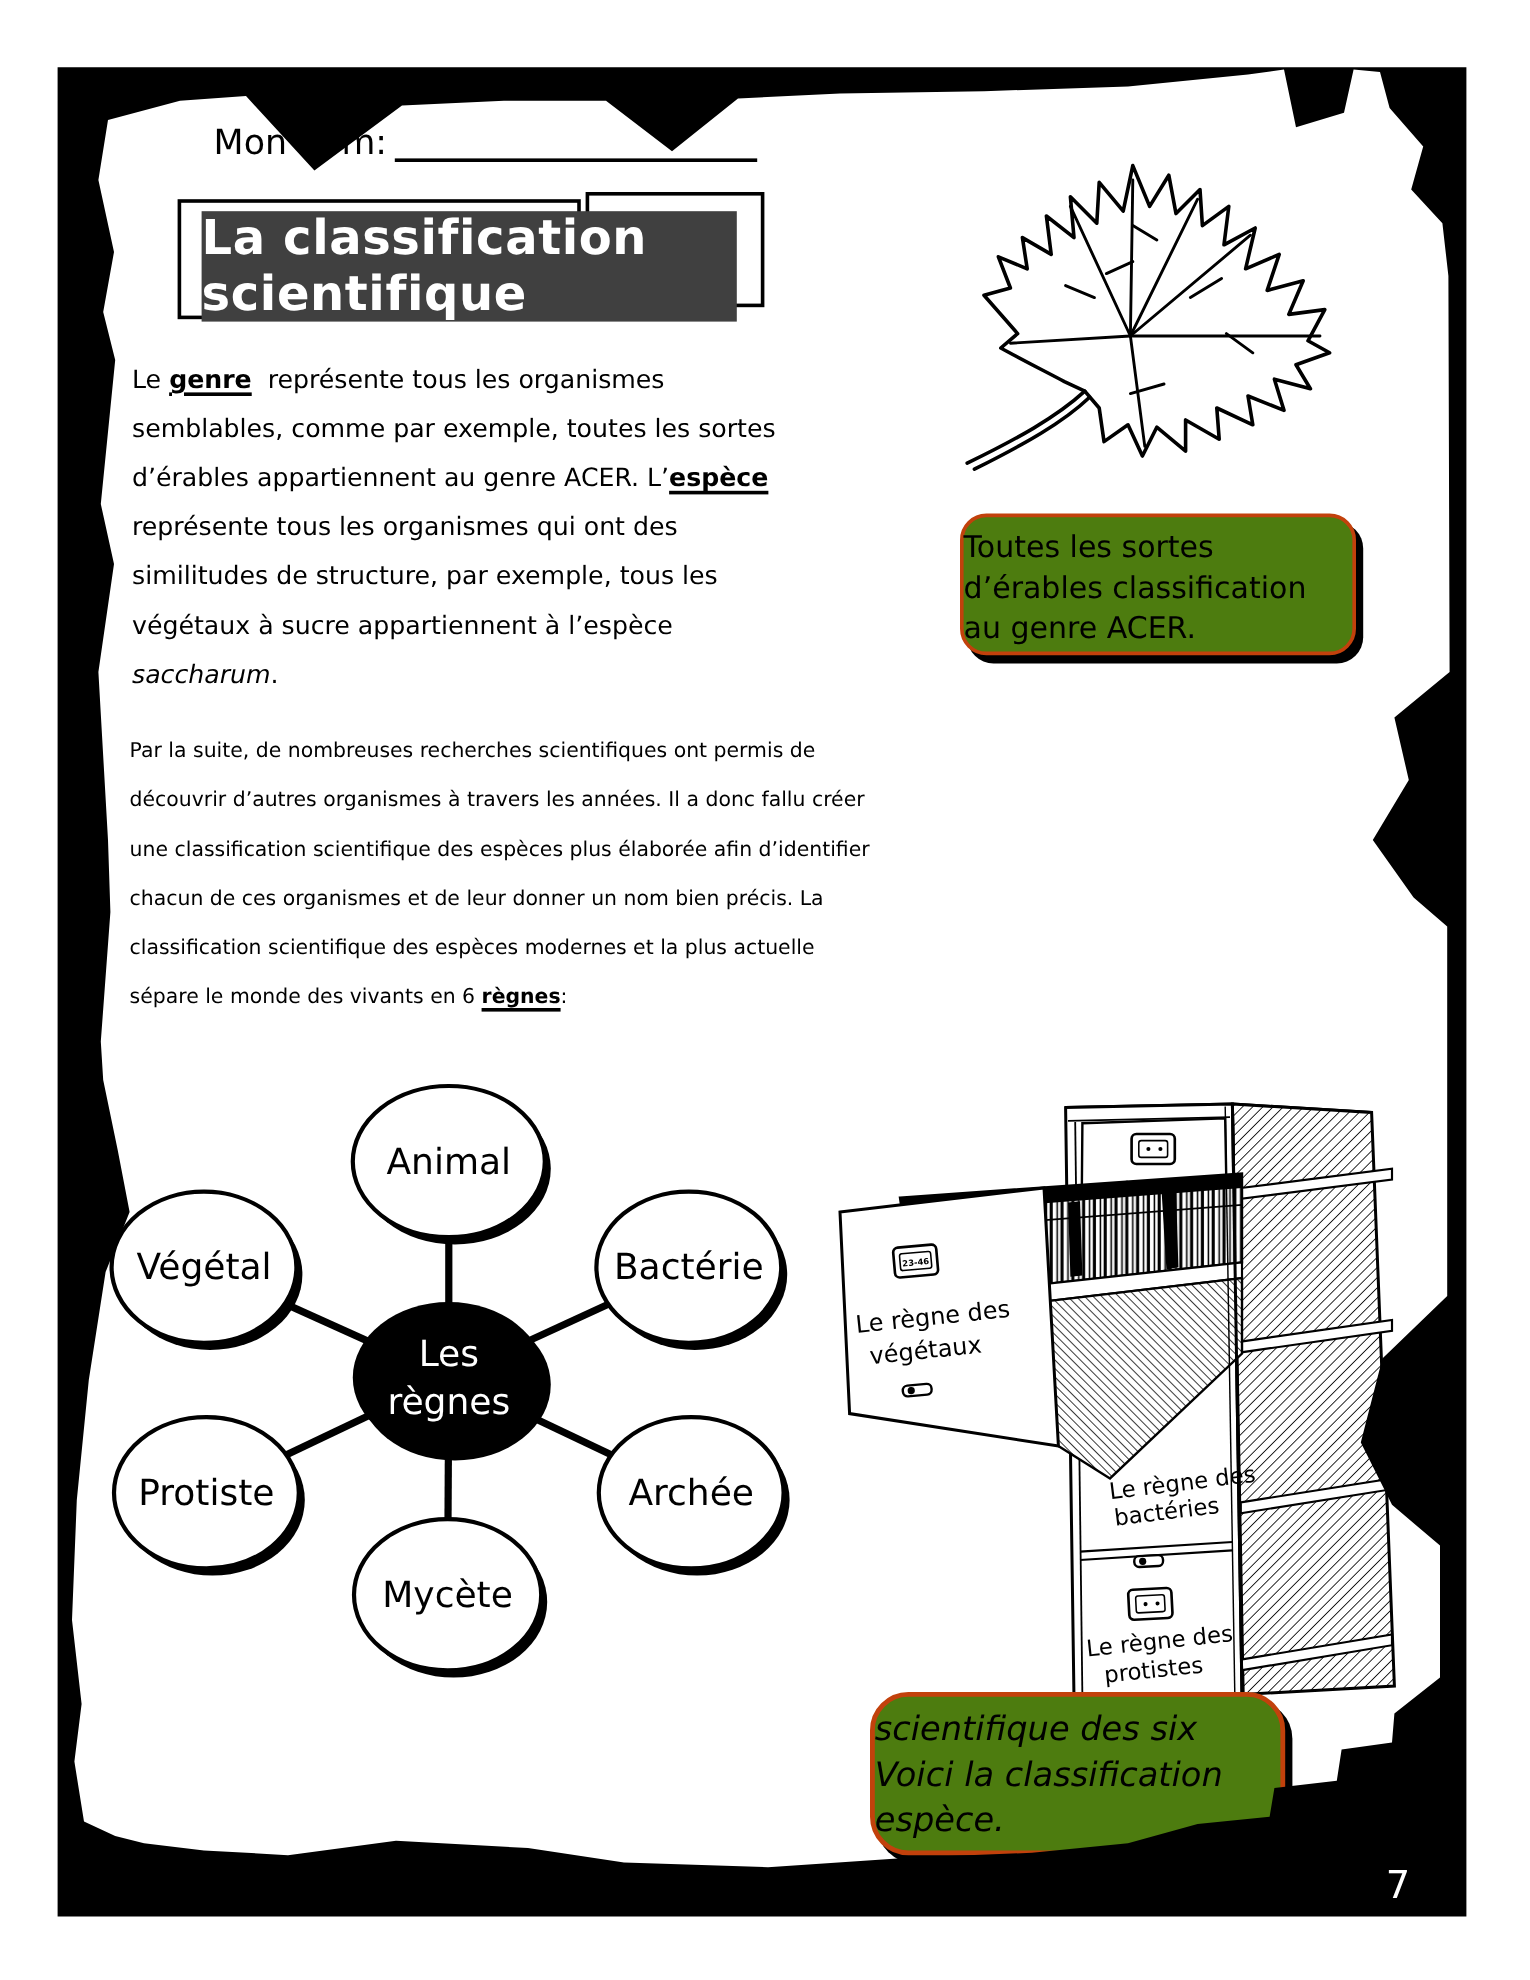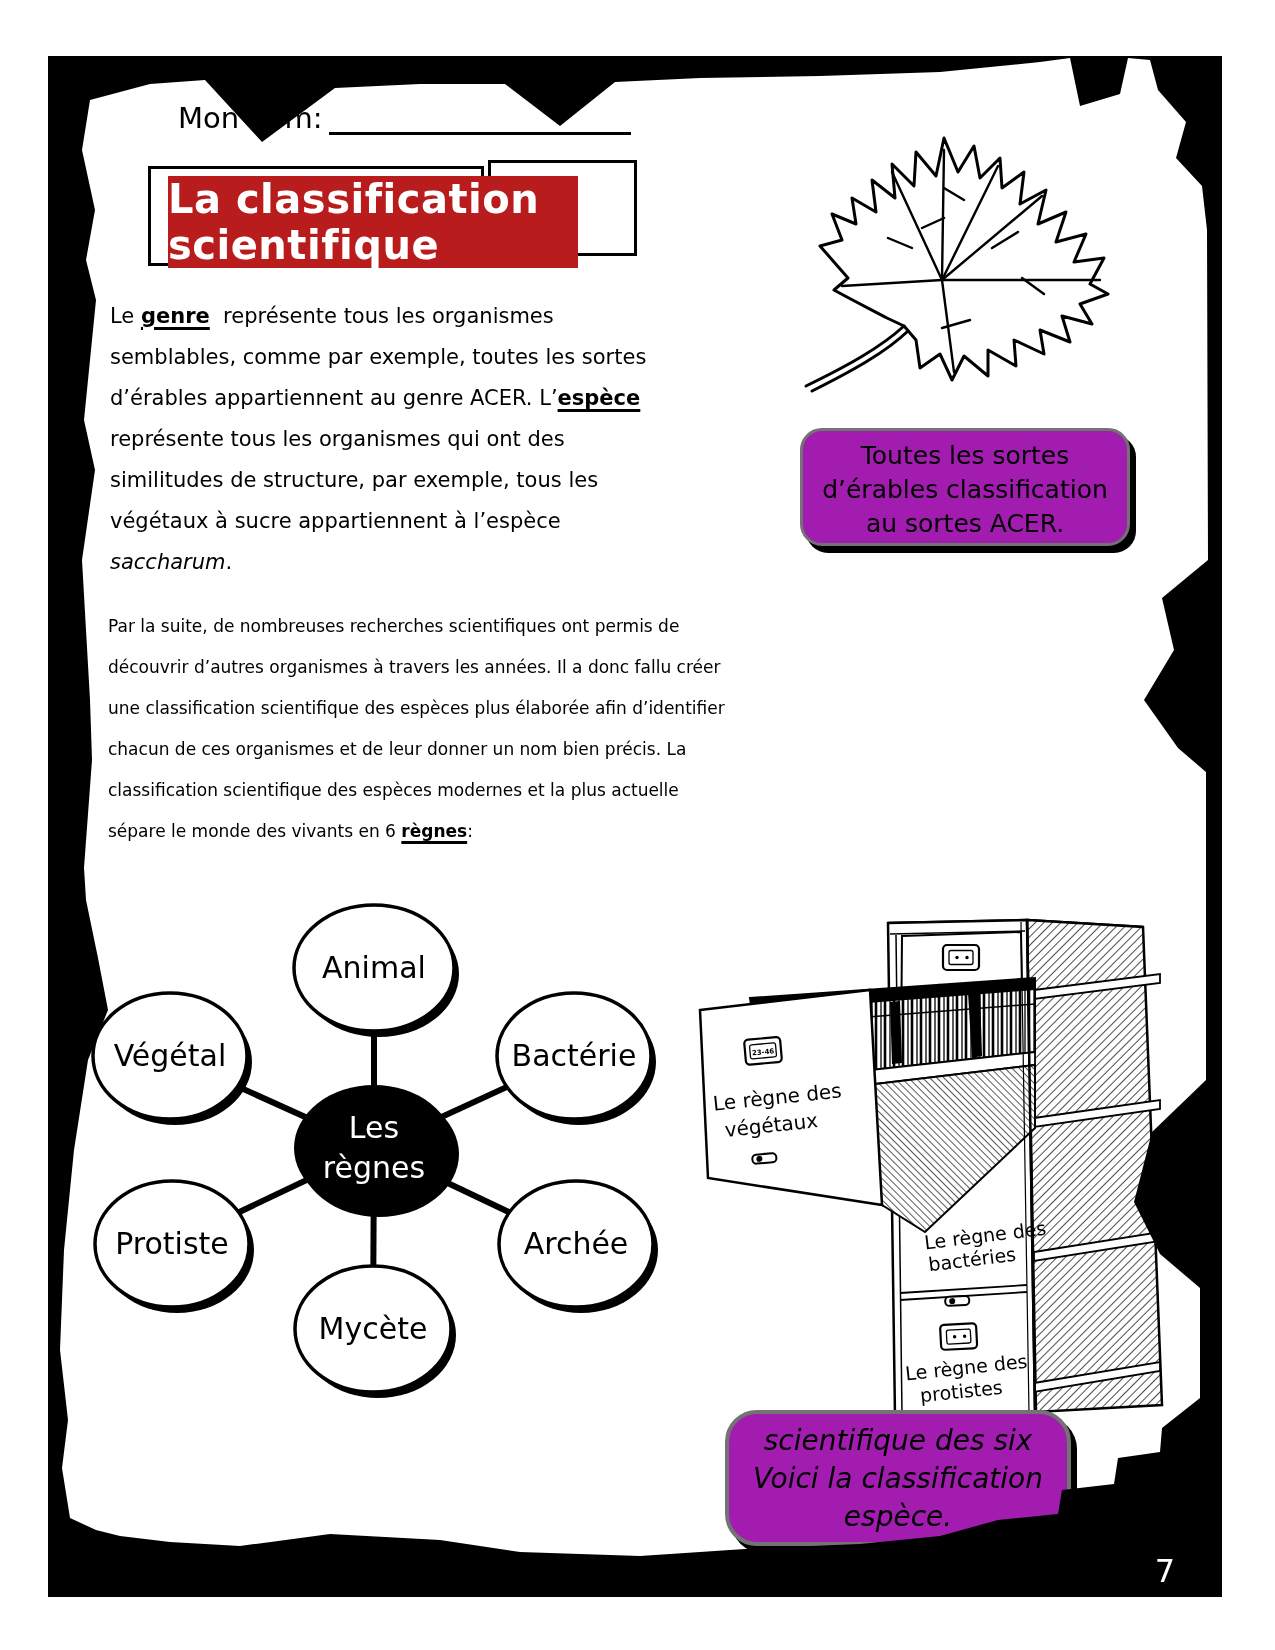--- a/index.html
+++ b/index.html
@@ -12,31 +12,31 @@
 
   
   .name-row{left:178px;top:100px;display:flex;align-items:flex-end;font-size:29px;}
   .name-line{display:inline-block;width:302px;height:32px;border-bottom:3px solid #000;margin-left:6px;}
 
   
   .banner-wrap{left:148px;top:160px;width:486px;height:112px;}
   .bracket{position:absolute;background:#fff;border:3px solid #000;}
   .bracket-left{left:0;top:6px;width:330px;height:94px;}
   .bracket-right{left:340px;top:0;width:143px;height:90px;}
-  .banner{position:absolute;left:20px;top:16px;width:410px;height:92px;background:#b91c1c;color:#fff;
+  .banner{position:absolute;left:20px;top:16px;width:446px;height:92px;background:#404040;color:#fff;
           display:flex;align-items:center;justify-content:center;font-size:40px;font-weight:bold;
           letter-spacing:0.5px;}
 
   
   .para1{left:110px;top:296px;width:700px;font-size:21px;line-height:41px;}
   .para2{left:108px;top:606px;width:1060px;font-size:17px;line-height:41px;}
 
   
-  .callout{background:#a21caf;border:3px solid #737373;border-radius:22px;box-shadow:6px 7px 0 0 #000;
-           text-align:center;}
+  .callout{background:#4d7c0f;border:3px solid #c2410c;border-radius:22px;box-shadow:6px 7px 0 0 #000;
+           text-align:left;}
   .callout .cl-line{display:block;white-space:nowrap;}
   .callout-acer{left:800px;top:428px;width:330px;height:118px;font-size:25px;line-height:34px;
                 padding-top:8px;box-sizing:border-box;}
   .callout-final{left:725px;top:1410px;width:346px;height:136px;border-width:4px;border-radius:32px;
                  font-style:italic;font-size:28px;line-height:38px;padding-top:8px;box-sizing:border-box;}
 
   .border-svg{left:0;top:0;z-index:20;pointer-events:none;}
 </style>
 </head>
 <body>
@@ -74,21 +74,21 @@
       </g>
       <path stroke-width="3" d="M112,198 C88,220 55,238 14,258 M116,203 C94,224 62,242 20,263"></path>
     </g>
   </svg>
 
   <div class="abs para1">Le <b><u>genre</u></b>&nbsp; représente tous les organismes<br>semblables, comme par exemple, toutes les sortes<br>d’érables appartiennent au genre ACER. L’<b><u>espèce</u></b><br>représente tous les organismes qui ont des<br>similitudes de structure, par exemple, tous les<br>végétaux à sucre appartiennent à l’espèce<br><i>saccharum</i>.</div>
 
   <div class="abs callout callout-acer">
     <span class="cl-line">Toutes les sortes</span>
     <span class="cl-line">d’érables classification</span>
-    <span class="cl-line">au sortes ACER.</span>
+    <span class="cl-line">au genre ACER.</span>
   </div>
 
   <div class="abs para2">Par la suite, de nombreuses recherches scientifiques ont permis de<br>découvrir d’autres organismes à travers les années. Il a donc fallu créer<br>une classification scientifique des espèces plus élaborée afin d’identifier<br>chacun de ces organismes et de leur donner un nom bien précis. La<br>classification scientifique des espèces modernes et la plus actuelle<br>sépare le monde des vivants en 6 <b><u>règnes</u></b>:</div>
 
   <svg class="abs" style="left:60px;top:880px;" width="640" height="540" viewBox="0 0 640 540">
     <g stroke="#000" stroke-width="6">
       <line x1="314" y1="268" x2="314" y2="88"></line>
       <line x1="314" y1="268" x2="110" y2="176"></line>
       <line x1="314" y1="268" x2="514" y2="176"></line>
       <line x1="314" y1="268" x2="112" y2="364"></line>

